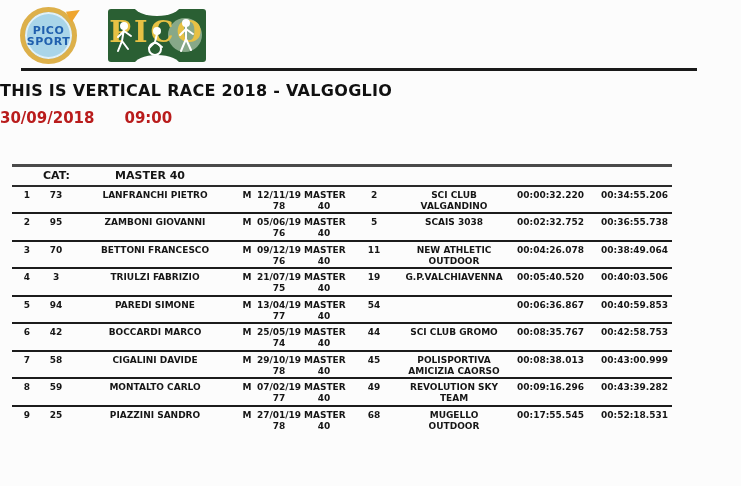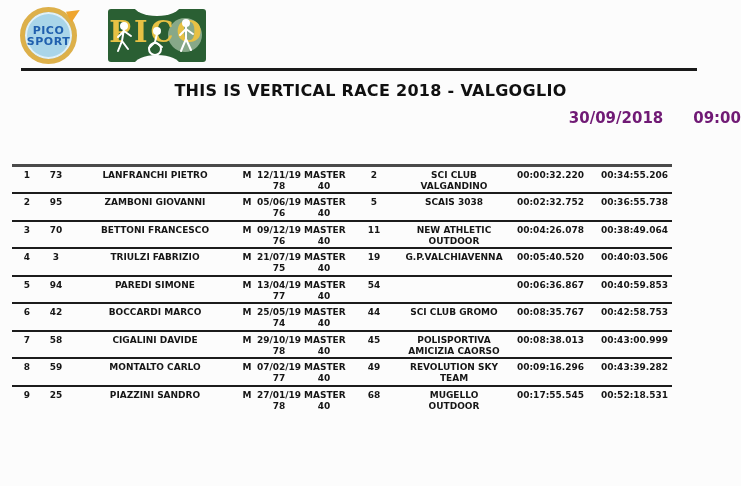--- a/index.html
+++ b/index.html
@@ -62,26 +62,26 @@
 
   
   .divider {
     position:absolute; left:21px; top:68px;
     width:676px; height:3px; background:#1a1a1a;
   }
 
   
   .title {
     position:absolute; left:0; top:81px; width:741px;
-    text-align:center; font-size:16px; font-weight:bold;
+    font-size:16px; font-weight:bold;
     letter-spacing:.3px; color:#101010;
   }
   .datetime {
     position:absolute; left:0; top:109px; width:741px;
-    text-align:right; font-size:15px; font-weight:bold; color:#701a75;
+    text-align:left; font-size:15px; font-weight:bold; color:#b91c1c;
   }
   .datetime .t { margin-left:30px; }
 
   
   .tablewrap { position:absolute; left:12px; top:164px; width:660px; }
   table {
     width:660px; border-collapse:collapse; table-layout:fixed;
     border-top:3px solid #4a4a4a;
   }
   tr.cat-row td {
@@ -146,20 +146,24 @@
         <col style="width:170px">
       <col style="width:14px">
         <col style="width:50px">
         <col style="width:40px">
       <col style="width:60px">
         <col style="width:100px">
         <col style="width:93px">
       <col style="width:75px">
     </colgroup>
     <thead>
+      <tr class="cat-row">
+        <td class="cat-label" colspan="2">CAT:</td>
+        <td class="cat-value" colspan="8">MASTER 40</td>
+      </tr>
     </thead>
     <tbody id="rows">
   <tr>
     <td>1</td>
     <td>73</td>
     <td>LANFRANCHI PIETRO</td>
     <td>M</td>
     <td>12/11/19
 78</td>
     <td>MASTER

